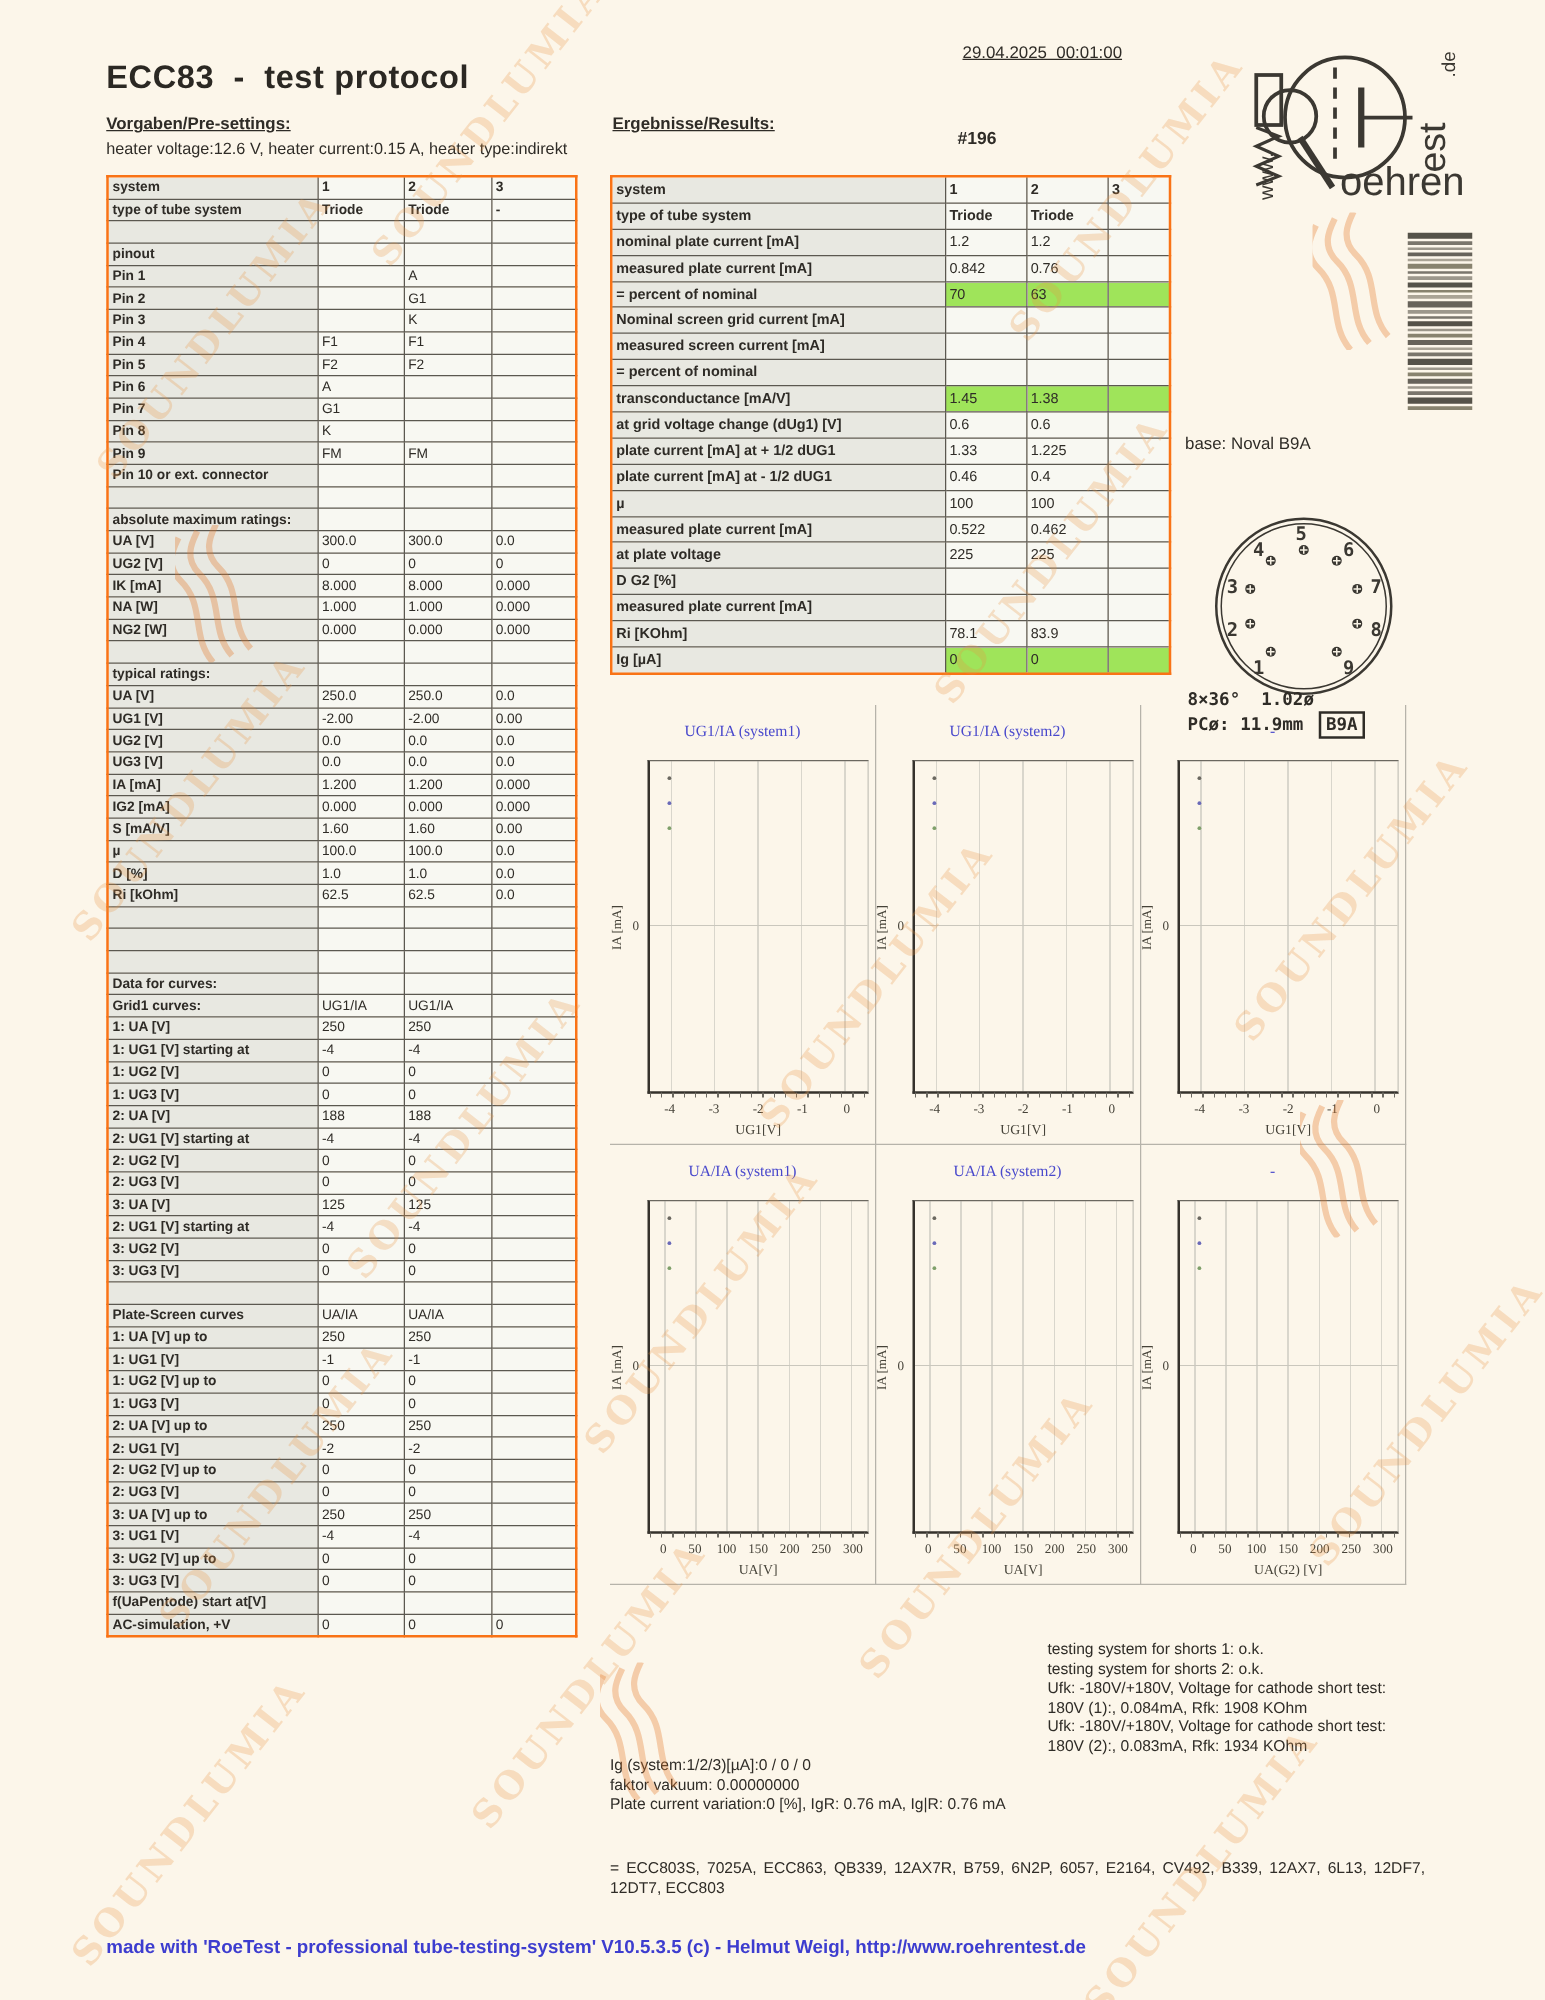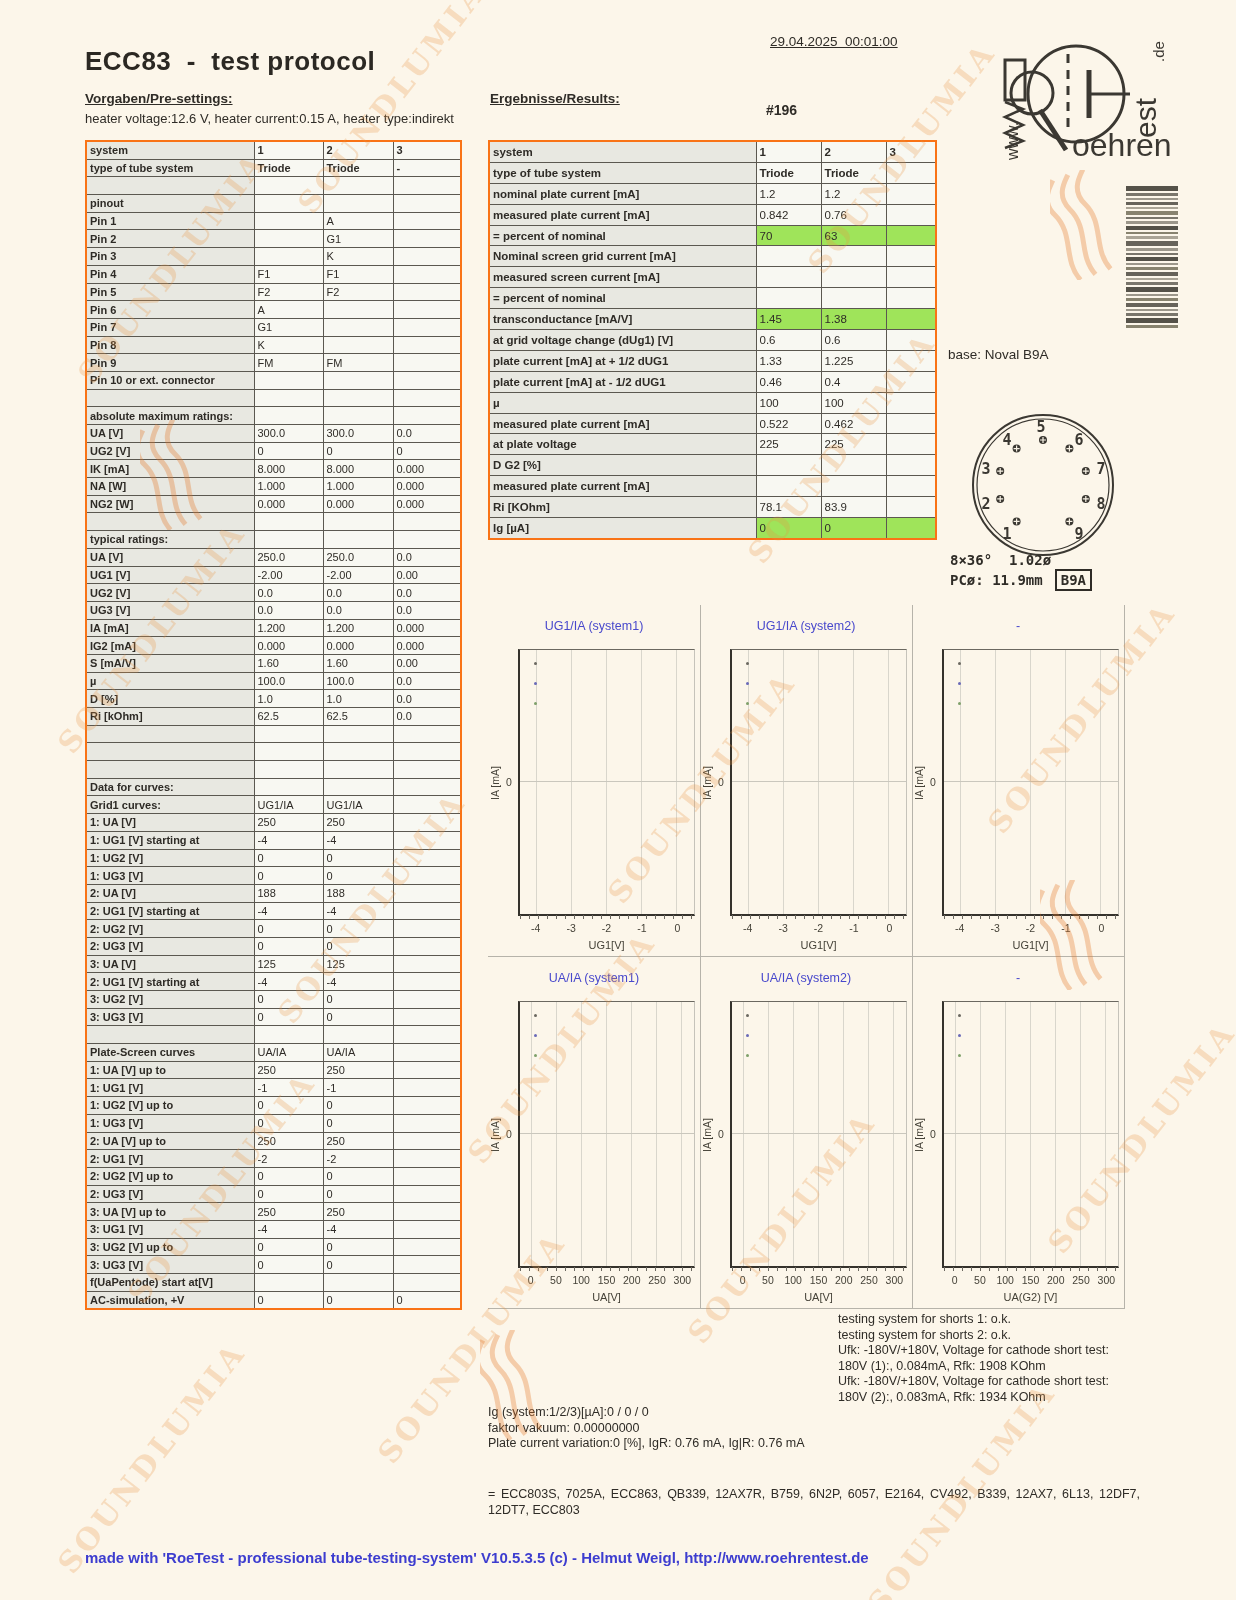--- a/index.html
+++ b/index.html
@@ -27,21 +27,21 @@
   
   .logo{position:absolute;left:980px;top:20px;}
   .barcode{position:absolute;left:1126px;top:186px;}
   
   .base-label{position:absolute;left:948px;top:347px;font-size:13.5px;}
   .socket{position:absolute;left:963px;top:408px;}
   .base-spec{position:absolute;left:950px;top:551px;font-family:"DejaVu Sans Mono",monospace;
              font-size:14px;font-weight:bold;white-space:pre;line-height:18px;}
   .b9a-box{display:inline-block;border:2px solid #2f2c27;padding:0 4px;margin-left:12px;}
   
-  .charts{position:absolute;left:488px;top:605px;display:grid;grid-template-columns:repeat(3,212px);}
+  .charts{position:absolute;left:488px;top:564px;display:grid;grid-template-columns:repeat(3,212px);font-family:Liberation Serif, serif;}
   .chart-cell{width:212px;height:351px;position:relative;border-right:1px solid #b6b3aa;border-bottom:1px solid #b6b3aa;}
   .chart-title{position:absolute;left:0;right:0;top:14px;text-align:center;font-size:12.5px;color:#4848cc;}
   .plot-wrap{position:absolute;left:0;right:0;top:44px;bottom:40px;}
   .plot{position:absolute;left:30px;right:5px;top:0;bottom:0;
         border-left:2px solid #35322c;border-bottom:2px solid #35322c;
         border-top:1px solid #6b6860;border-right:1px solid #c6c3ba;}
   .plot::after{content:"";position:absolute;left:0;right:0;bottom:-5px;height:4px;
         background:repeating-linear-gradient(to right,#6b6860 0 1px,transparent 1px 9px);}
   .g5 .plot{background-image:
     linear-gradient(to bottom,transparent calc(50% - 1px),#cac7bd calc(50% - 1px),#cac7bd 50%,transparent 50%),

